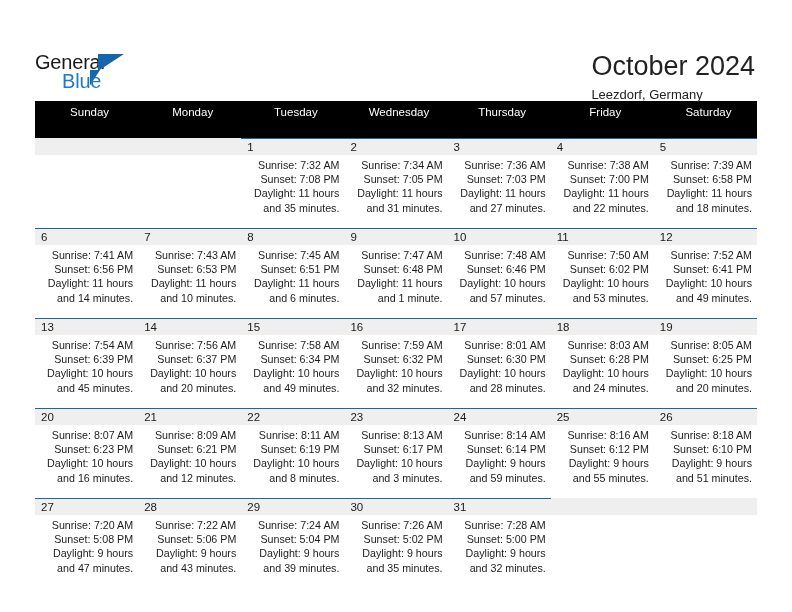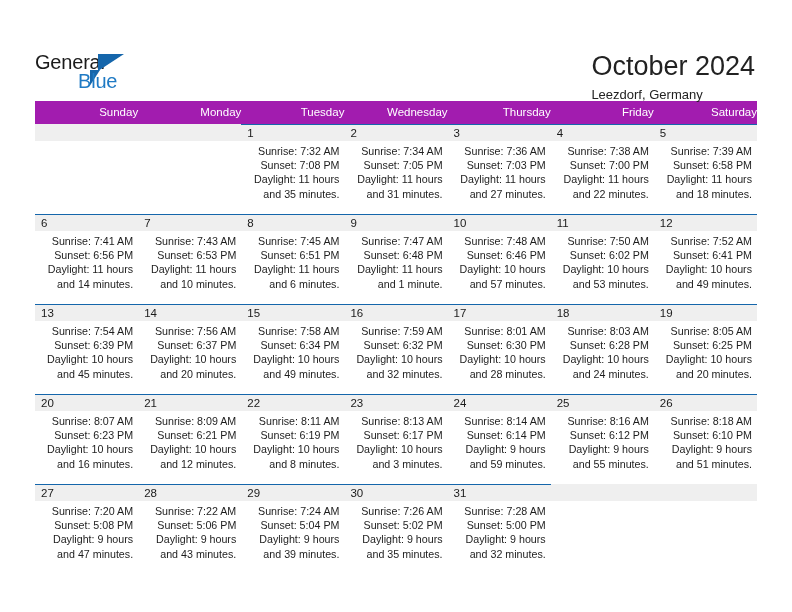--- a/index.html
+++ b/index.html
@@ -43,21 +43,21 @@
     position: absolute;
     left: 0;
     top: 0;
     font-size: 20px;
     letter-spacing: -0.2px;
     color: #1b1b1b;
     font-family: "Liberation Sans", sans-serif;
   }
   .logo-blue {
     position: absolute;
-    left: 43px;
+    left: 27px;
     top: 19px;
     font-size: 20px;
     letter-spacing: -0.2px;
     color: #1f7ac4;
     font-family: "Liberation Sans", sans-serif;
   }
   .logo-tri {
     position: absolute;
     left: 63px;
     top: 3px;
@@ -103,26 +103,26 @@
   }
 
   
   .calendar {
     margin-top: 6px;
     width: 722px;
     border-collapse: collapse;
     table-layout: fixed;
   }
   .calendar th {
-    background: #a21caf;
+    background: #000000;
     color: #ffffff;
     font-size: 11.5px;
     font-weight: normal;
-    text-align: right;
-    padding: 5px 0 6px 6px;
+    text-align: center;
+    padding: 5px 0 20px 6px;
     height: 20px;
     box-sizing: border-box;
   }
   .calendar td {
     vertical-align: top;
     padding: 0;
     height: 90px;
     box-sizing: border-box;
     background: #ffffff;
   }

